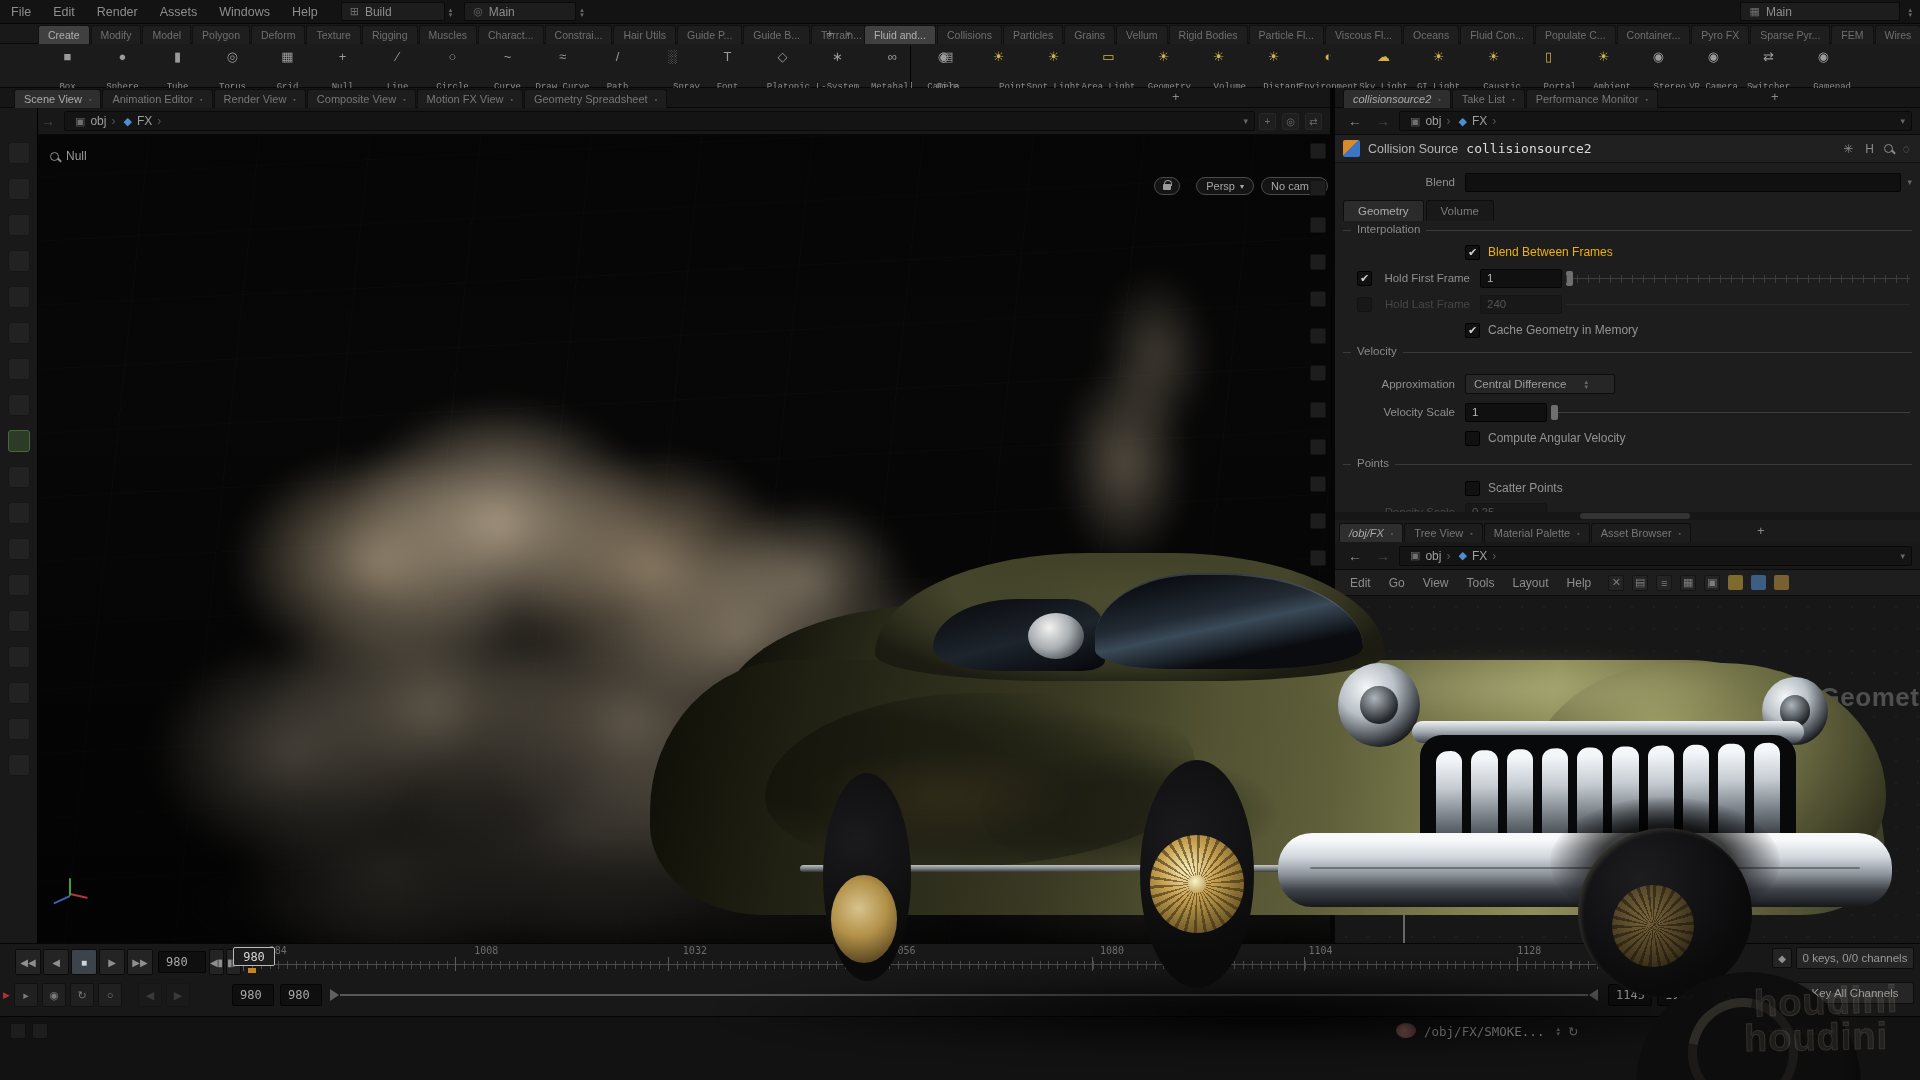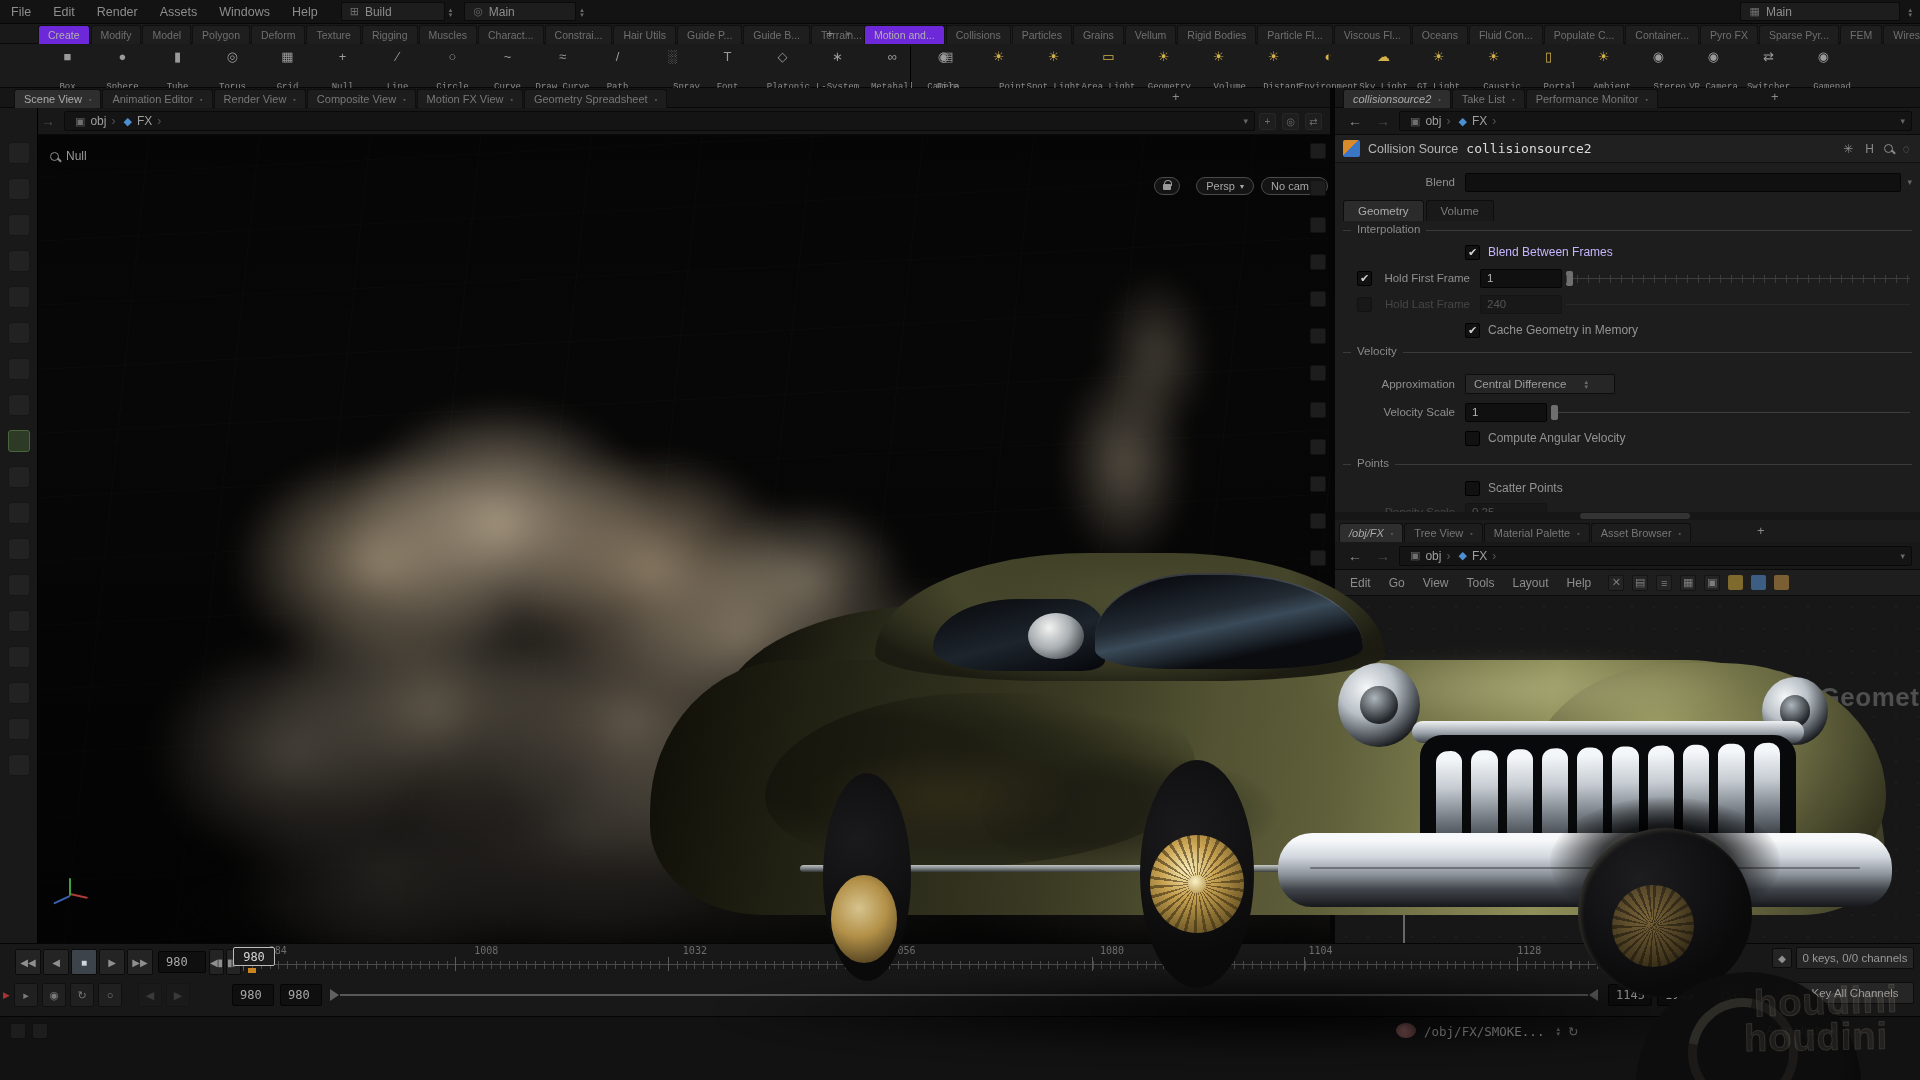--- a/index.html
+++ b/index.html
@@ -17,21 +17,21 @@
   .desk-combo { height:19px; background:#1d1d1d; border:1px solid #0a0a0a; display:flex; align-items:center;
                 gap:6px; padding:0 8px; color:#8d8d8d; border-radius:2px; }
   .combo-icon { font-size:11px; color:#6f6f6f; }
   .spinner { display:flex; flex-direction:column; line-height:5px; font-size:7px; color:#6a6a6a; margin-left:4px; }
 
   
   #shelf-tabs-row { left:0; top:24px; width:1920px; height:20px; background:#191919; border-bottom:1px solid #0a0a0a; }
   .shelf-tabs { display:flex; align-items:flex-end; height:20px; }
   .shelf-tab { padding:3px 9px 3px; margin-right:1px; font-size:10.5px; color:#6f6f6f; background:#1e1e1e;
                border:1px solid #101010; border-bottom:none; border-radius:3px 3px 0 0; white-space:nowrap; }
-  .shelf-tab.active { background:#6d28d9; color:#b0b0b0; }
+  .shelf-tab.active { background:#404040; color:#b0b0b0; }
   .shelf-plus { color:#8a8a8a; font-size:13px; padding:0 4px; }
   .shelf-caret { color:#6a6a6a; font-size:9px; padding:0 3px; }
   #shelf-tools-row { left:0; top:44px; width:1920px; height:44px; background:#1b1b1b; border-bottom:1px solid #070707; }
   .tools { display:flex; align-items:flex-start; }
   .tool { display:flex; flex-direction:column; align-items:center; width:55px; padding-top:3px; }
   .tool-icon { width:20px; height:18px; display:flex; align-items:center; justify-content:center;
                color:#9a9a9a; font-size:13px; }
   .tool-label { font-size:9px; color:#8a8a8a; text-align:right; line-height:9.5px; margin-top:18px; white-space:normal;font-family:Liberation Mono, monospace; }
   [data-name$="light-icon"] { color:#d3b24c; }
   [data-name="fx-icon"] { color:#4d8fd0; }
@@ -326,21 +326,21 @@
         <span class="shelf-tab" data-name="shelf-tab">Guide P...</span>
         <span class="shelf-tab" data-name="shelf-tab">Guide B...</span>
         <span class="shelf-tab" data-name="shelf-tab">Terrain...</span>
         <span class="shelf-tab" data-name="shelf-tab">Simple FX</span>
         <span class="shelf-tab" data-name="shelf-tab">Cloud FX</span>
         <span class="shelf-tab" data-name="shelf-tab">Volume</span>
       </div>
     <span class="shelf-plus abs" style="left:822px;top:2px" data-name="add-shelf-button">+</span>
     <span class="shelf-caret abs" style="left:843px;top:5px" data-name="shelf-menu-caret">▾</span>
     <div class="shelf-tabs abs" style="left:864px;top:0">
-        <span class="shelf-tab active" data-name="shelf-tab">Motion and...</span>
+        <span class="shelf-tab active" data-name="shelf-tab">Fluid and...</span>
         <span class="shelf-tab" data-name="shelf-tab">Collisions</span>
         <span class="shelf-tab" data-name="shelf-tab">Particles</span>
         <span class="shelf-tab" data-name="shelf-tab">Grains</span>
         <span class="shelf-tab" data-name="shelf-tab">Vellum</span>
         <span class="shelf-tab" data-name="shelf-tab">Rigid Bodies</span>
         <span class="shelf-tab" data-name="shelf-tab">Particle Fl...</span>
         <span class="shelf-tab" data-name="shelf-tab">Viscous Fl...</span>
         <span class="shelf-tab" data-name="shelf-tab">Oceans</span>
         <span class="shelf-tab" data-name="shelf-tab">Fluid Con...</span>
         <span class="shelf-tab" data-name="shelf-tab">Populate C...</span>
@@ -690,21 +690,21 @@
         <span class="p-tab active" data-name="param-tab">Geometry</span>
         <span class="p-tab" data-name="param-tab">Volume</span>
       </div>
 
     <div class="fieldset" style="top:122px;height:136px" data-name="interpolation-section">
       <span class="fs-title">Interpolation</span>
     </div>
     <div class="param-row" style="top:132px" data-name="blend-row">
       <span class="p-label"></span>
       <span class="p-check" data-name="blend-checkbox">✔</span>
-      <span style="color:#c4b5fd">Blend Between Frames</span>
+      <span style="color:#eab308">Blend Between Frames</span>
     </div>
     <div class="param-row" style="top:158px" data-name="hold-first-row">
       <span class="p-check" style="margin-left:22px" data-name="hold-first-enable-checkbox">✔</span>
       <span class="p-label" style="width:100px">Hold First Frame</span>
       <span class="p-field" data-name="hold-first-input">1</span>
       <span class="p-slider ticks" data-name="hold-first-slider">
           <span class="p-handle"></span>
         </span>
     </div>
     <div class="param-row disabled" style="top:184px" data-name="hold-last-row">

